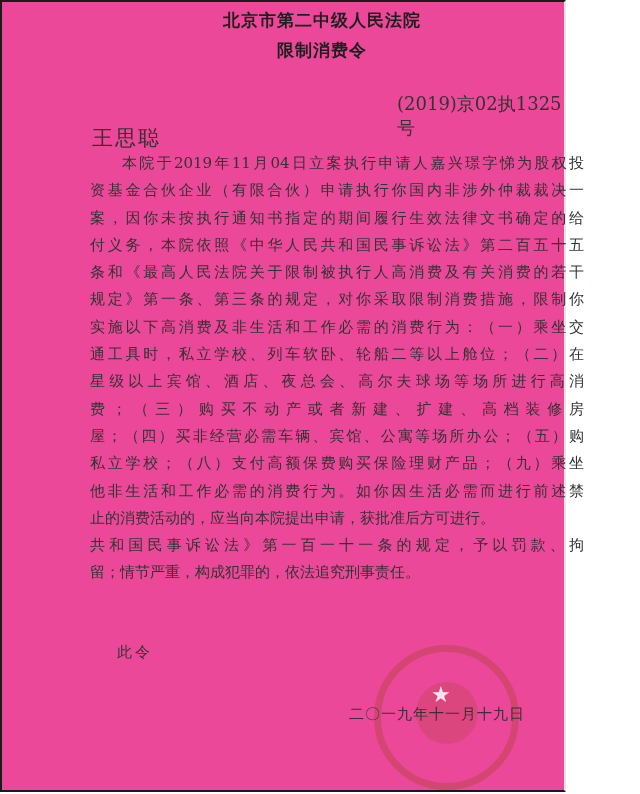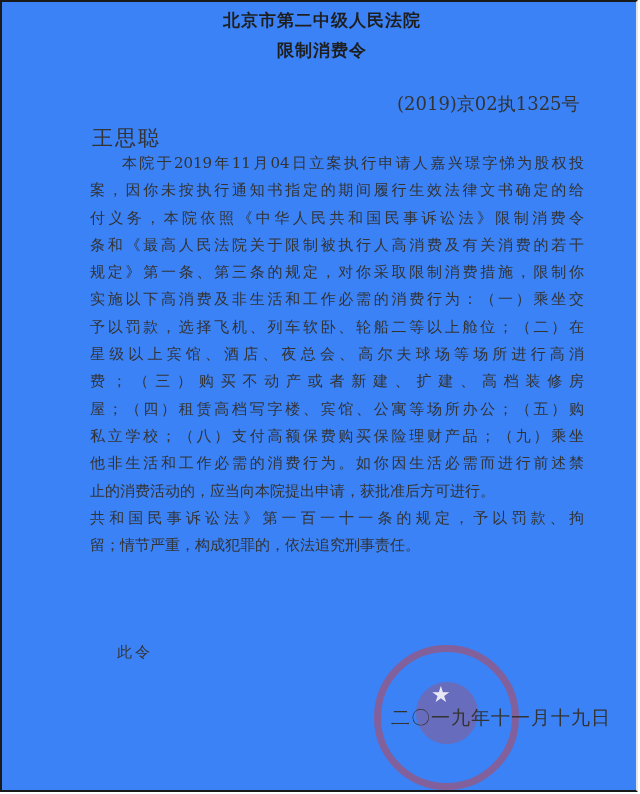--- a/index.html
+++ b/index.html
@@ -1,58 +1,59 @@
 <!DOCTYPE html>
 <html><head>
 <meta charset="utf-8">
 <style>
   html, body { margin: 0; padding: 0; background: #ffffff; }
   body { width: 640px; height: 794px; overflow: hidden; position: relative; }
   .page {
-    position: absolute; left: 0; top: 0; width: 638px; height: 792px;
+    position: absolute; left: 0; top: 0; width: 566px; height: 792px;
     border-left: 2px solid #1a1a1a; border-top: 2px solid #1a1a1a; border-bottom: 2px solid #1a1a1a;
     border-right: 2px solid #e6e6e6;
-    background: #3b82f6; box-sizing: border-box;
+    background: #ec4899; box-sizing: border-box;
     font-family: "DejaVu Serif", "Liberation Serif", serif; color: #2b2b2b;
   }
   .title { position: absolute; left: 0; width: 640px; text-align: center; font-weight: bold; font-size: 17px; color: #1e1e1e; letter-spacing: 1px; }
   .title.t1 { top: 7px; }
   .title.t2 { top: 37px; }
   .case-no { position: absolute; left: 395px; top: 90px; font-size: 18px; color: #333; }
   .recipient { position: absolute; left: 90px; top: 122px; font-size: 21px; color: #333; letter-spacing: 2px; }
   .body { position: absolute; left: 88px; top: 148px; width: 494px; font-size: 15px; line-height: 27.3px; color: #333; text-align: justify; text-justify: inter-character; }
   .line { display: block; white-space: nowrap; text-align-last: justify; height: 27.3px; }
   .line.last { text-align-last: left; }
   .indent { padding-left: 32px; }
   .closing { position: absolute; left: 115px; top: 641px; font-size: 15px; color: #333; letter-spacing: 3px; }
-  .date { position: absolute; left: 347px; top: 703px; font-size: 19px; color: #333; letter-spacing: 1px; margin-left: 42px; }
+  .date { position: absolute; left: 347px; top: 703px; font-size: 15px; color: #333; letter-spacing: 1px; }
   .seal { position: absolute; left: 372px; top: 643px; width: 145px; height: 145px; border-radius: 50%; border: 7px solid rgba(190,70,80,0.55); box-sizing: border-box; }
   .seal-emblem { position: absolute; left: 35px; top: 30px; width: 62px; height: 62px; border-radius: 50%; background: rgba(190,70,80,0.35); }
   .seal-star { position: absolute; left: 50px; top: 30px; font-size: 22px; color: rgba(255,255,255,0.85); }
 </style>
 </head>
 <body>
 
 <div class="page">
   <div class="title t1">北京市第二中级人民法院</div>
   <div class="title t2">限制消费令</div>
   <div class="case-no">(2019)京02执1325号</div>
   <div class="recipient">王思聪</div>
 
   <div class="body">
     <span class="line indent">本院于2019年11月04日立案执行申请人嘉兴璟字悌为股权投</span>
+    <span class="line">资基金合伙企业（有限合伙）申请执行你国内非涉外仲裁裁决一</span>
     <span class="line">案，因你未按执行通知书指定的期间履行生效法律文书确定的给</span>
-    <span class="line">付义务，本院依照《中华人民共和国民事诉讼法》限制消费令</span>
+    <span class="line">付义务，本院依照《中华人民共和国民事诉讼法》第二百五十五</span>
     <span class="line">条和《最高人民法院关于限制被执行人高消费及有关消费的若干</span>
     <span class="line">规定》第一条、第三条的规定，对你采取限制消费措施，限制你</span>
     <span class="line">实施以下高消费及非生活和工作必需的消费行为：（一）乘坐交</span>
-    <span class="line">予以罚款，选择飞机、列车软卧、轮船二等以上舱位；（二）在</span>
+    <span class="line">通工具时，私立学校、列车软卧、轮船二等以上舱位；（二）在</span>
     <span class="line">星级以上宾馆、酒店、夜总会、高尔夫球场等场所进行高消</span>
     <span class="line">费；（三）购买不动产或者新建、扩建、高档装修房</span>
-    <span class="line">屋；（四）租赁高档写字楼、宾馆、公寓等场所办公；（五）购</span>
+    <span class="line">屋；（四）买非经营必需车辆、宾馆、公寓等场所办公；（五）购</span>
     <span class="line">私立学校；（八）支付高额保费购买保险理财产品；（九）乘坐</span>
     <span class="line">他非生活和工作必需的消费行为。如你因生活必需而进行前述禁</span>
     <span class="line last">止的消费活动的，应当向本院提出申请，获批准后方可进行。</span>
     <span class="line">共和国民事诉讼法》第一百一十一条的规定，予以罚款、拘</span>
     <span class="line last">留；情节严重，构成犯罪的，依法追究刑事责任。</span>
   </div>
 
   <div class="closing">此令</div>
 
   <div class="seal">

